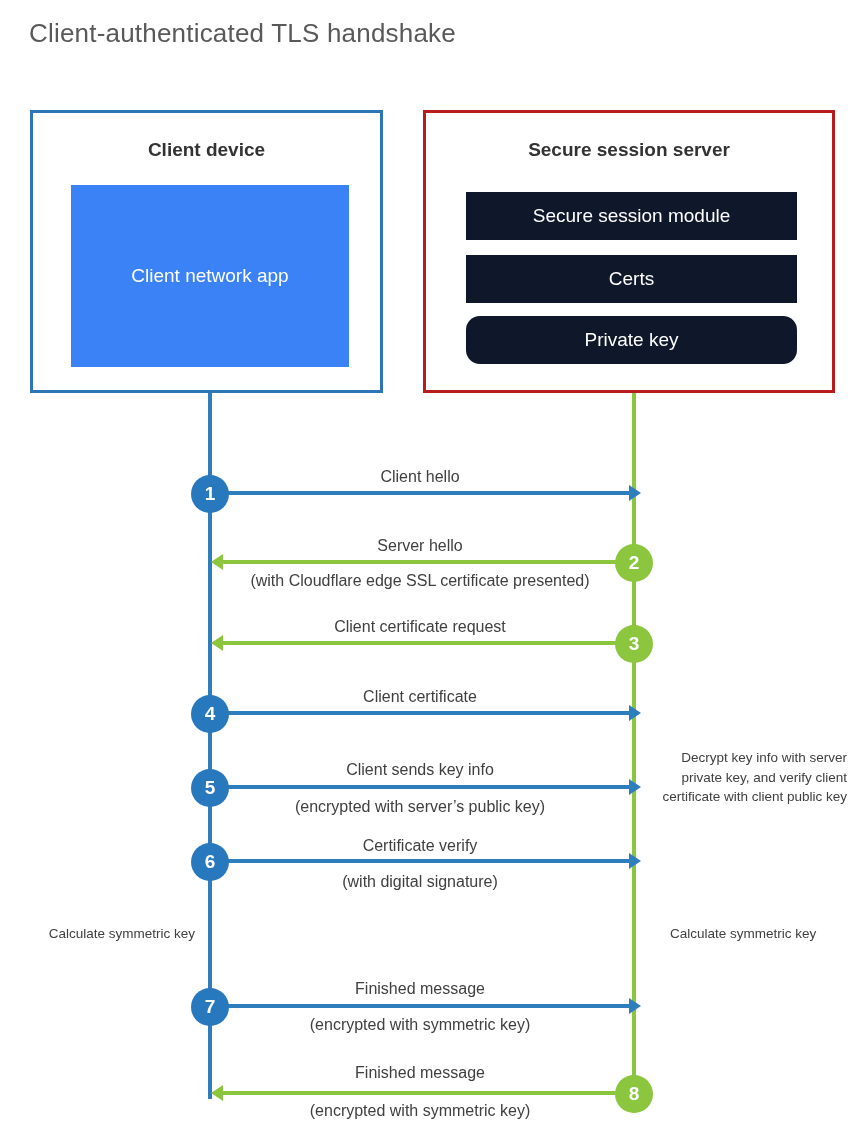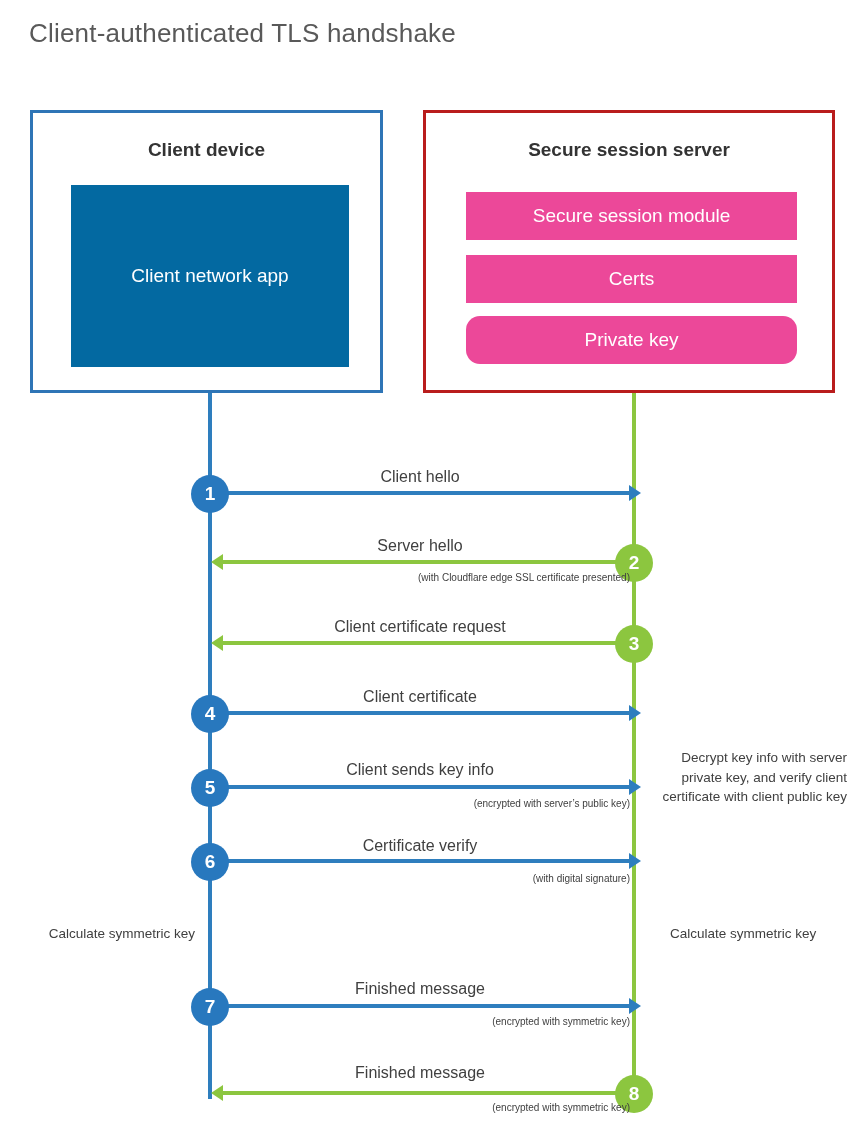--- a/index.html
+++ b/index.html
@@ -20,26 +20,26 @@
   
   .party-box{position:absolute;background:#ffffff;box-sizing:border-box;}
   #client-box{left:30px;top:110px;width:353px;height:283px;border:3px solid #2e75b6;padding-left:27px;}
   #server-box{left:423px;top:110px;width:412px;height:283px;border:3px solid #b91c1c;}
   .party-title{
     position:absolute;left:0;right:0;top:26px;text-align:center;
     font-size:19px;font-weight:bold;color:#333333;
   }
   #client-app{
     position:absolute;left:38px;top:72px;width:278px;height:182px;
-    background:#0369a1;color:#ffffff;font-size:19px;font-weight:400;
+    background:#3b82f6;color:#ffffff;font-size:19px;font-weight:400;
     display:flex;align-items:center;justify-content:center;text-align:left;line-height:1.35;
   }
   .server-bar{
     position:absolute;left:40px;width:331px;height:48px;
-    background:#ec4899;color:#ffffff;font-size:19px;
+    background:#0f172a;color:#ffffff;font-size:19px;
     display:flex;align-items:center;justify-content:center;text-align:center;
   }
   #server-bar-0{top:79px;}
   #server-bar-1{top:142px;}
   #server-bar-2{top:203px;border-radius:14px;}
 
   
   .lifeline{position:absolute;width:4px;}
   #client-lifeline{left:208px;top:393px;height:706px;background:#2e7ebe;}
   #server-lifeline{left:632px;top:393px;height:702px;background:#8cc63f;}
@@ -61,21 +61,21 @@
   }
   .step-badge.blue{background:#2878be;}
   .step-badge.green{background:#8cc63f;}
 
   
   .msg-label{
     position:absolute;text-align:center;font-size:16px;color:#404040;
     white-space:nowrap;
   }
   .msg-sub{
-    position:absolute;text-align:right;font-size:10px;color:#404040;
+    position:absolute;text-align:center;font-size:16px;color:#404040;
     white-space:nowrap;
   }
 
   
   .side-note{position:absolute;font-size:13.5px;line-height:1.45;color:#404040;}
   #note-decrypt{left:657px;top:748px;width:190px;text-align:right;}
   #note-calc-client{left:35px;top:924px;width:160px;text-align:right;}
   #note-calc-server{left:670px;top:924px;width:170px;text-align:left;}
 </style>
 </head>

